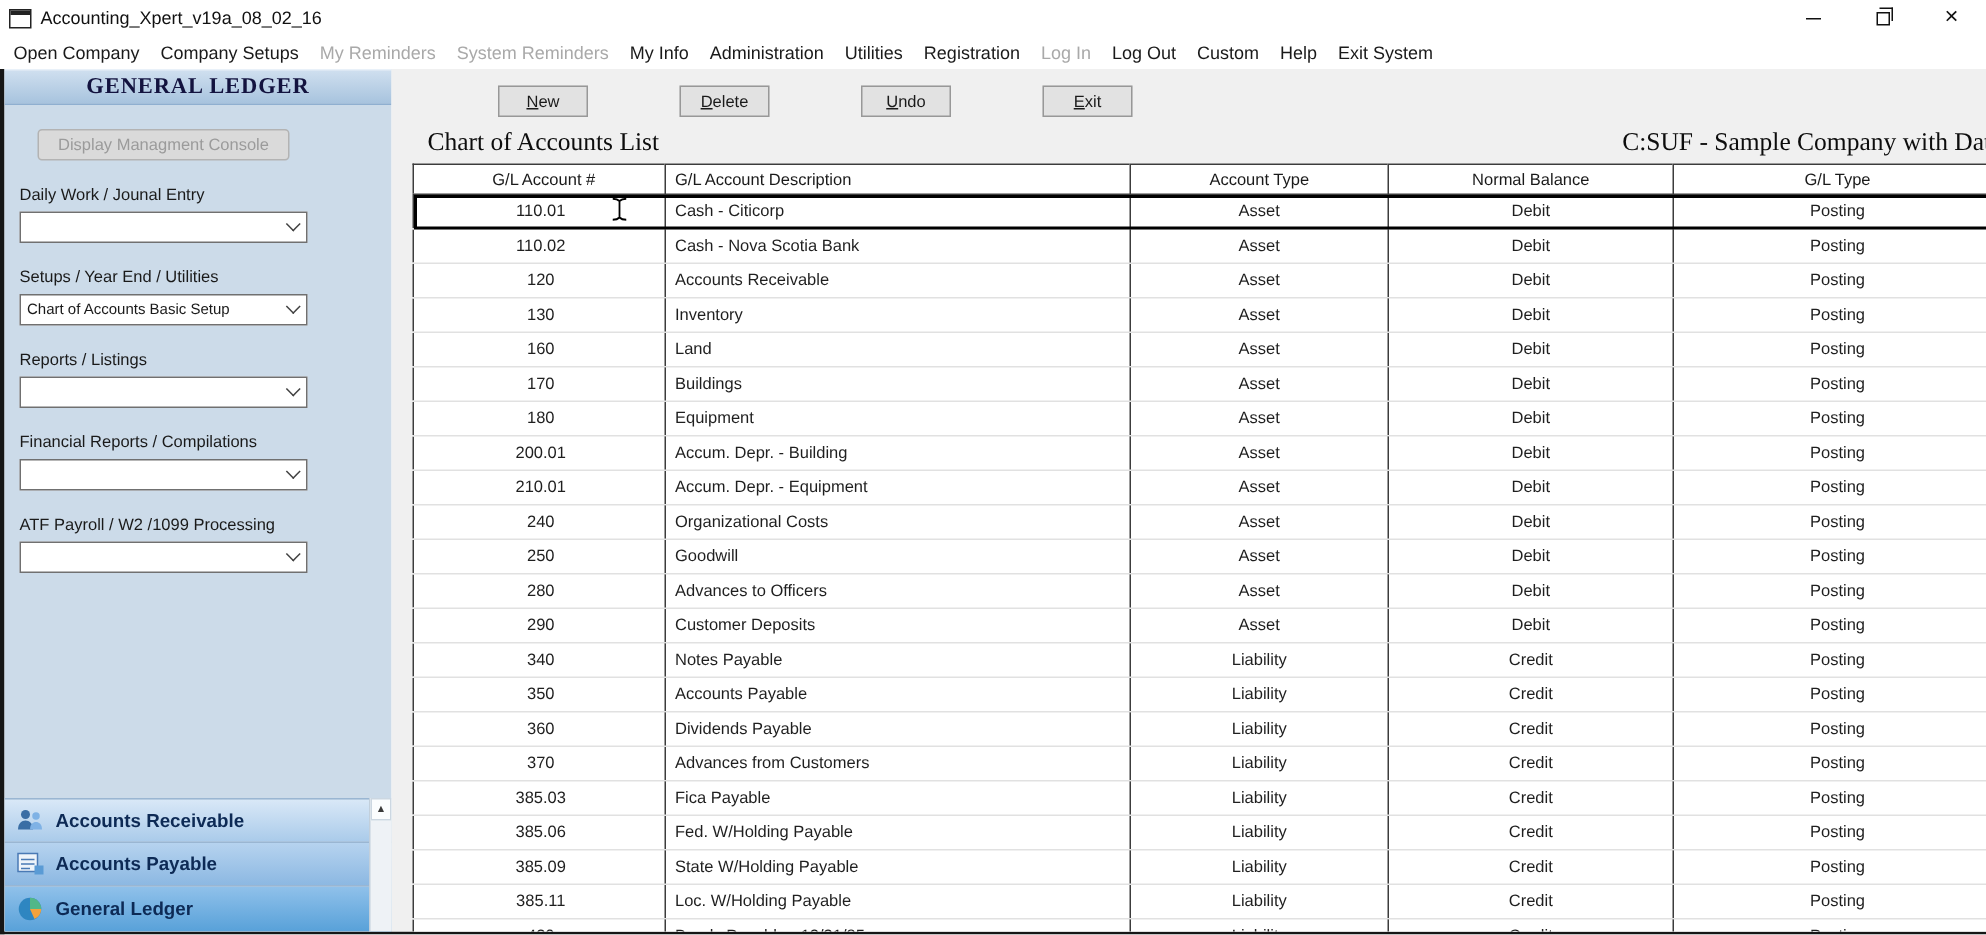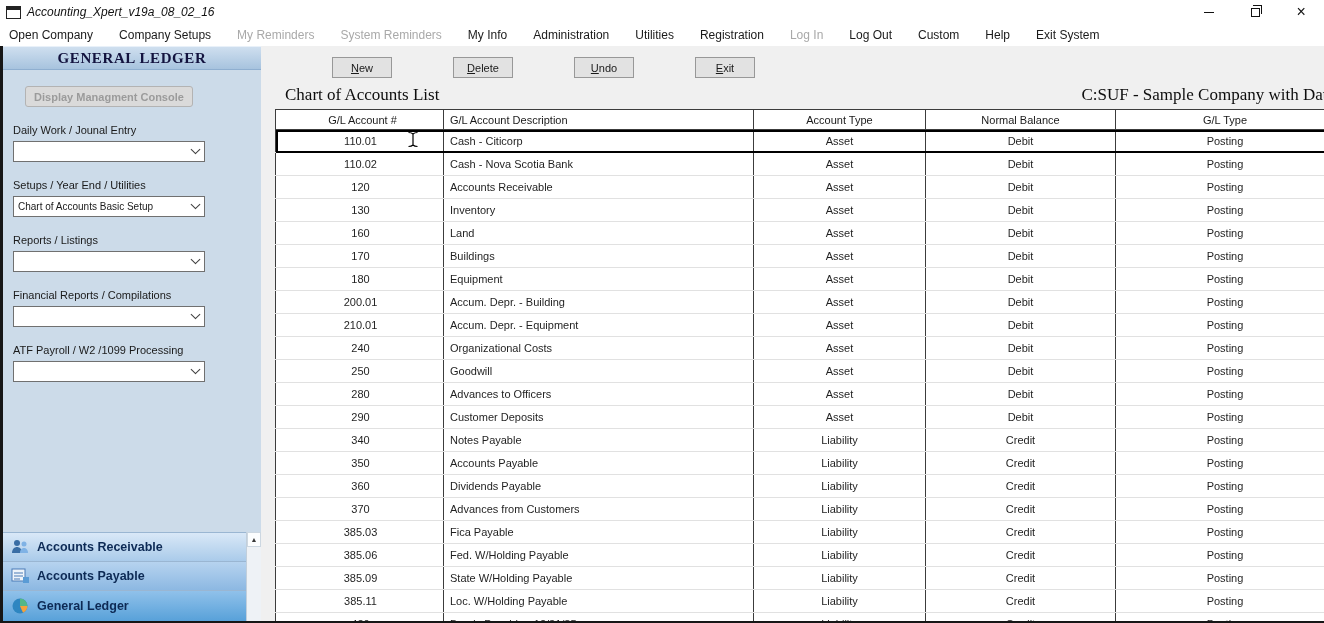--- a/index.html
+++ b/index.html
@@ -1,43 +1,43 @@
 <!DOCTYPE html>
 <html><head>
 <meta charset="utf-8">
 <style>
   * { margin:0; padding:0; box-sizing:border-box; }
   html, body { width:1324px; height:623px; overflow:hidden; }
   body { font-family:"Liberation Sans","DejaVu Sans",sans-serif; font-size:12px; background:#fff; color:#1a1a1a; }
 
   
-  .title-bar { height:24px; background:#fff; display:flex; align-items:center; padding-left:6px; position:relative;font-style:italic; }
+  .title-bar { height:24px; background:#fff; display:flex; align-items:center; padding-left:6px; position:relative; }
   .app-icon { width:15px; height:13px; border:1px solid #222; background:#fff; position:relative; margin-right:6px; flex-shrink:0; }
   .app-icon::before { content:''; position:absolute; left:0; top:0; right:0; height:3px; background:#222; }
   .title-text { font-size:12px; color:#111; white-space:nowrap; }
   .win-controls { position:absolute; right:0; top:0; height:24px; display:flex; }
   .win-btn { width:46px; height:24px; display:flex; align-items:center; justify-content:center; color:#111; cursor:default; }
   .glyph-min { width:10px; height:1px; background:#111; display:block; }
   .glyph-restore { width:9px; height:9px; border:1px solid #111; position:relative; display:block; background:#fff; }
   .glyph-restore::before { content:''; position:absolute; left:1px; top:-4px; width:8px; height:8px; border-top:1px solid #111; border-right:1px solid #111; }
   .glyph-close { font-size:16px; line-height:1; }
 
   
-  .menu-bar { height:22px; background:#fff; display:flex; align-items:center; padding-left:2px;gap:12px; }
+  .menu-bar { height:22px; background:#fff; display:flex; align-items:center; padding-left:2px; }
   .menu-item { padding:0 7px; color:#1a1a1a; line-height:22px; white-space:nowrap; }
   .menu-item.disabled { color:#a9a9a9; }
 
   
   .content { display:flex; height:577px; border-left:3px solid #161616; border-bottom:2px solid #161616; }
 
   
   .sidebar { width:258px; background:#ccdbe9; display:flex; flex-direction:column; flex-shrink:0; overflow:hidden; }
   .sidebar-header { height:24px; background:linear-gradient(#cfdfef,#a7c3de); border-top:1px solid #e9f1f9; border-bottom:1px solid #8fafd0;
     font-family:"Liberation Serif","DejaVu Serif",serif; font-weight:bold; font-size:15px; letter-spacing:.6px; color:#13133f; text-align:center; line-height:23px; }
-  .console-btn { margin:16px 0 0 22px; width:168px; height:21px; background:#dadada; border:1px solid #b3b3b3; border-radius:3px; color:#9b9b9b; font-size:11px; font-family:inherit;font-weight:bold; }
+  .console-btn { margin:16px 0 0 22px; width:168px; height:21px; background:#dadada; border:1px solid #b3b3b3; border-radius:3px; color:#9b9b9b; font-size:11px; font-family:inherit; }
   .section-label { margin:17px 0 5px 10px; font-size:11px; color:#1a1a1a; white-space:nowrap; }
   .combo { margin-left:10px; width:192px; height:21px; background:#fff; border:1px solid #707070; display:flex; align-items:center; }
   .combo-value { flex:1; font-size:10px; color:#1a1a1a; padding-left:4px; white-space:nowrap; overflow:hidden; }
   .combo-chevron { width:18px; height:100%; display:flex; align-items:center; justify-content:center; }
   .combo-chevron::after { content:''; width:6px; height:6px; border-right:1.4px solid #404040; border-bottom:1.4px solid #404040; transform:rotate(45deg) translate(-1.5px,-1.5px); }
 
   .sidebar-nav { margin-top:auto; position:relative; }
   .nav-item { height:29px; display:flex; align-items:center; gap:7px; padding-left:7px; border-top:1px solid #9ab6d2; font-weight:bold; font-size:12.5px; color:#0d2a55; white-space:nowrap; }
   .nav-item.nav-0 { background:linear-gradient(#d9e8f7,#aacbea); }
   .nav-item.nav-1 { background:linear-gradient(#b6d3ef,#8cb8e2); }

